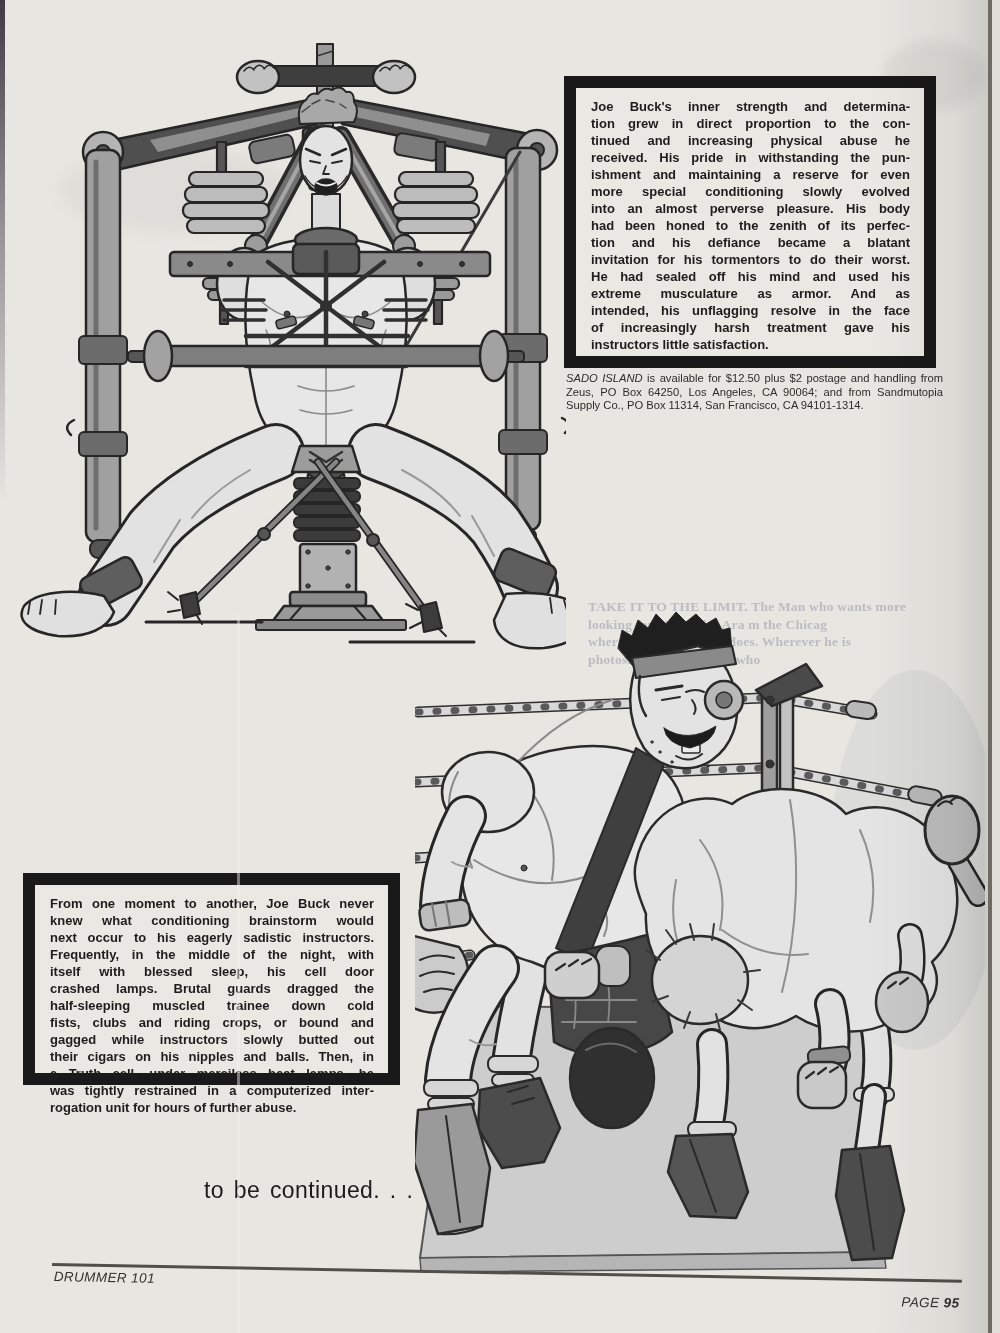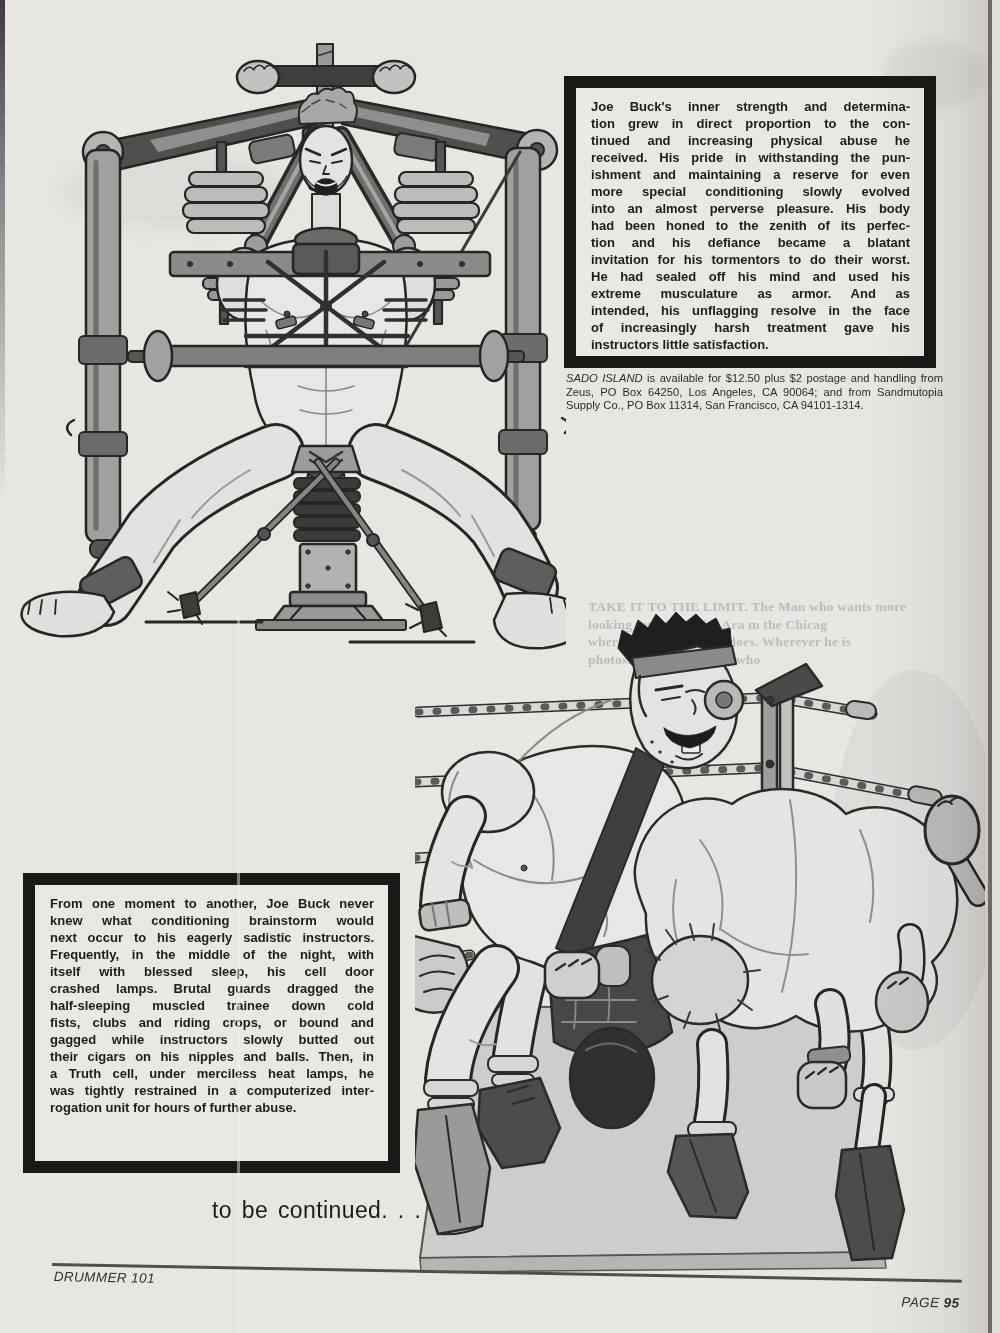--- a/index.html
+++ b/index.html
@@ -373,41 +373,41 @@
         <div class="jl">of increasingly harsh treatment gave his</div>
         <div class="jl last">instructors little satisfaction.</div>
       </div>
   </div>
 </div>
 
 <div class="caption" style="left:566px;top:372px;width:377px;">
   <span class="ital">SADO ISLAND</span><span> is available for $12.50 plus $2 postage and handling from Zeus, PO Box 64250, Los Angeles, CA 90064; and from Sandmutopia Supply Co., PO Box 11314, San Francisco, CA 94101-1314.</span>
 </div>
 
-<div class="sbox" style="left:23px;top:873px;width:377px;height:300px;">
+<div class="sbox" style="left:23px;top:873px;width:377px;height:212px;">
   <div class="sbox-inner">
     <div class="sbox-text">
         <div class="jl">From one moment to another, Joe Buck never</div>
         <div class="jl">knew what conditioning brainstorm would</div>
         <div class="jl">next occur to his eagerly sadistic instructors.</div>
         <div class="jl">Frequently, in the middle of the night, with</div>
         <div class="jl">itself with blessed sleep, his cell door</div>
         <div class="jl">crashed lamps. Brutal guards dragged the</div>
         <div class="jl">half-sleeping muscled trainee down cold</div>
         <div class="jl">fists, clubs and riding crops, or bound and</div>
         <div class="jl">gagged while instructors slowly butted out</div>
         <div class="jl">their cigars on his nipples and balls. Then, in</div>
         <div class="jl">a Truth cell, under merciless heat lamps, he</div>
         <div class="jl">was tightly restrained in a computerized inter-</div>
         <div class="jl last">rogation unit for hours of further abuse.</div>
       </div>
   </div>
 </div>
 
-<div class="continued" style="left:212px;top:1177px;margin-top:20px;">to be continued. . .</div>
+<div class="continued" style="left:204px;top:1177px;">to be continued. . .</div>
 
 <div class="footer">
   <div class="rule"></div>
   <div class="mag">DRUMMER 101</div>
   <div class="pg"><span>PAGE </span><b>95</b></div>
 </div>
 
 <div class="crease"></div>
 <div class="edge-shadow-right"></div>
 <div class="edge-line-right"></div>

